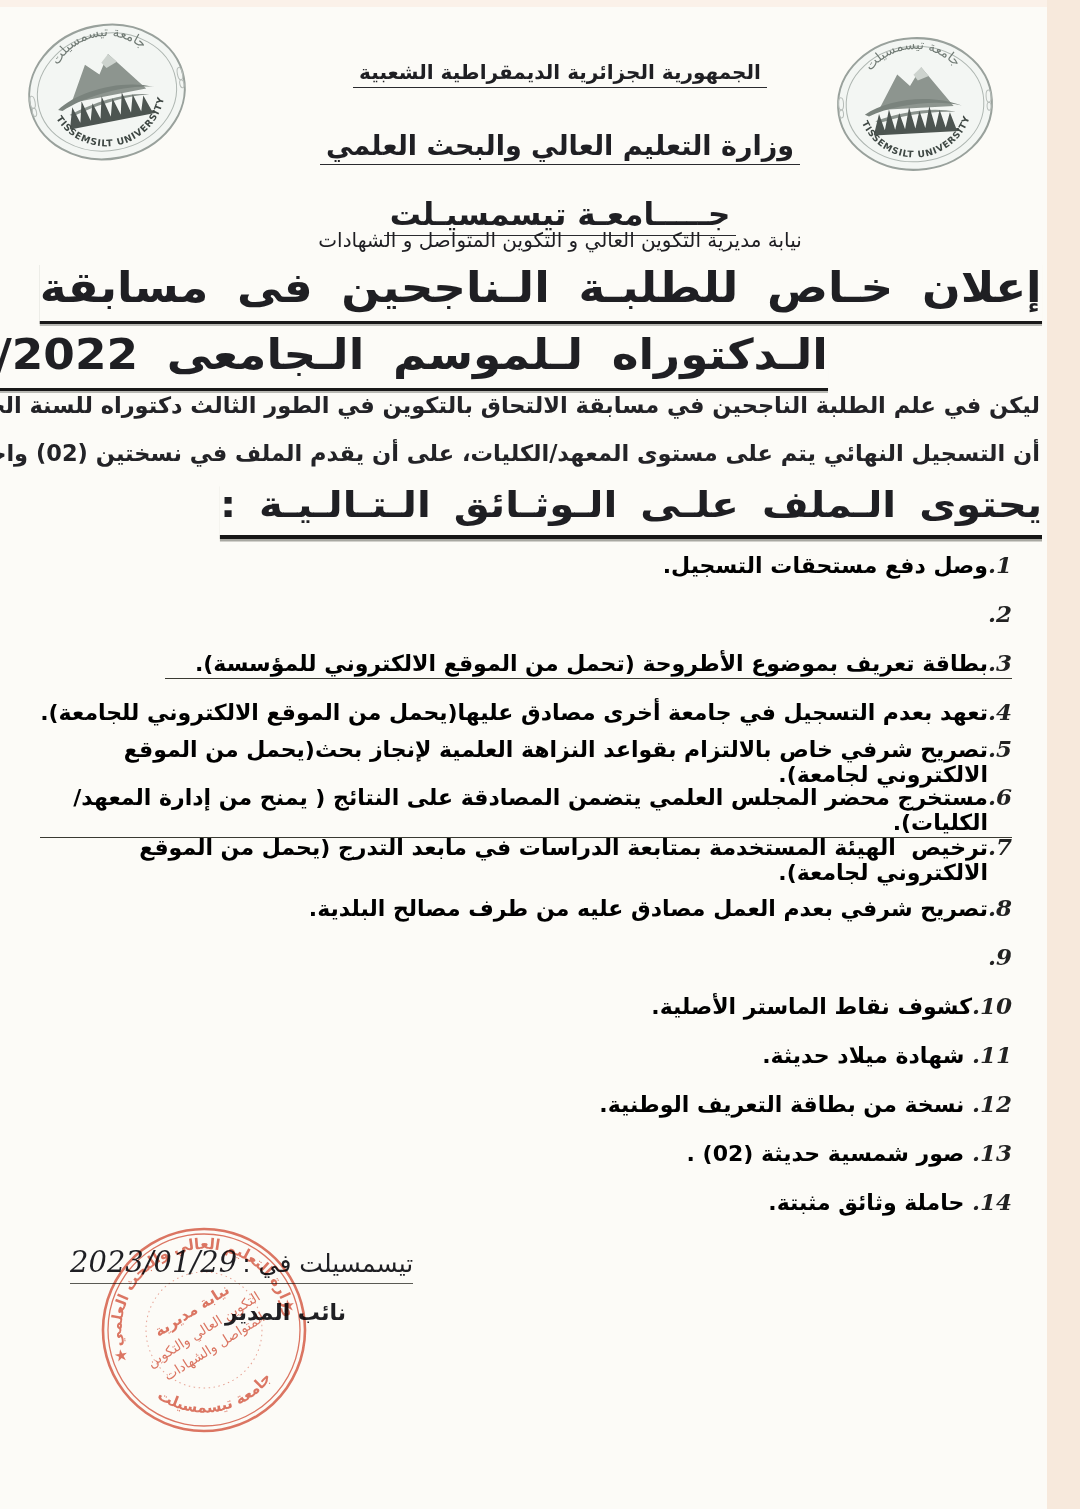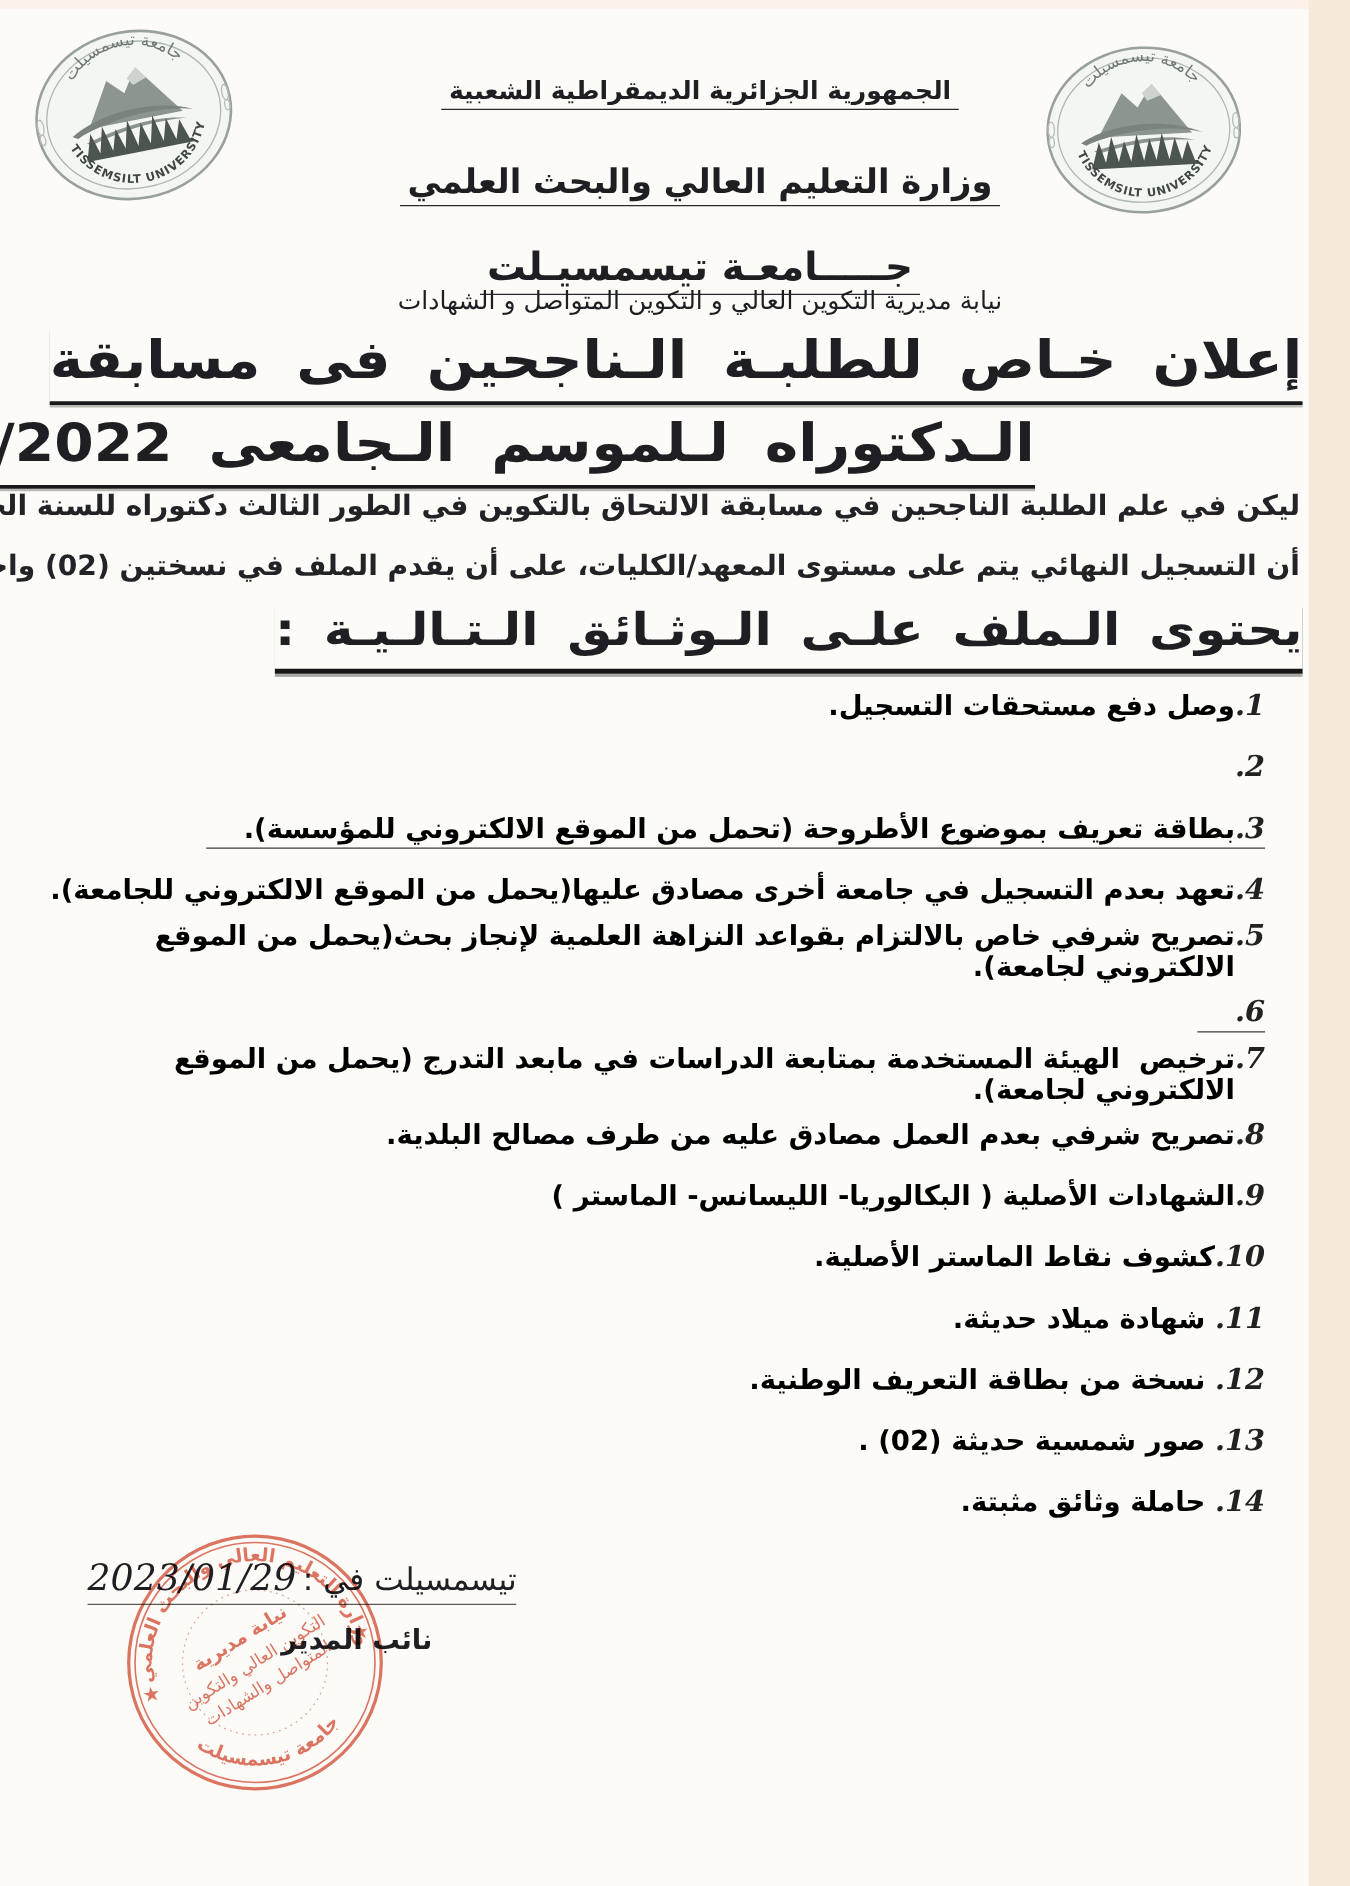--- a/index.html
+++ b/index.html
@@ -196,41 +196,41 @@
     <div class="doc-item">
       <span class="doc-line">
         <span class="doc-num">5.</span>
           <span class="doc-text">تصريح شرفي خاص بالالتزام بقواعد النزاهة العلمية لإنجاز بحث(يحمل من الموقع الالكتروني لجامعة).</span>
       </span>
     </div>
 
     <div class="doc-item">
       <span class="doc-line u">
         <span class="doc-num">6.</span>
+          <span class="doc-text">مستخرج محضر المجلس العلمي يتضمن المصادقة على النتائج ( يمنح من إدارة المعهد/الكليات).</span>
       </span>
     </div>
 
     <div class="doc-item">
       <span class="doc-line">
         <span class="doc-num">7.</span>
           <span class="doc-text">ترخيص  الهيئة المستخدمة بمتابعة الدراسات في مابعد التدرج (يحمل من الموقع الالكتروني لجامعة).</span>
       </span>
     </div>
 
     <div class="doc-item">
       <span class="doc-line">
         <span class="doc-num">8.</span>
           <span class="doc-text">تصريح شرفي بعدم العمل مصادق عليه من طرف مصالح البلدية.</span>
       </span>
     </div>
 
     <div class="doc-item">
       <span class="doc-line">
         <span class="doc-num">9.</span>
-          <span class="doc-text">الشهادات الأصلية ( البكالوريا- الليسانس- الماستر )</span>
       </span>
     </div>
 
     <div class="doc-item">
       <span class="doc-line">
         <span class="doc-num">10.</span>
           <span class="doc-text">كشوف نقاط الماستر الأصلية.</span>
       </span>
     </div>
 

